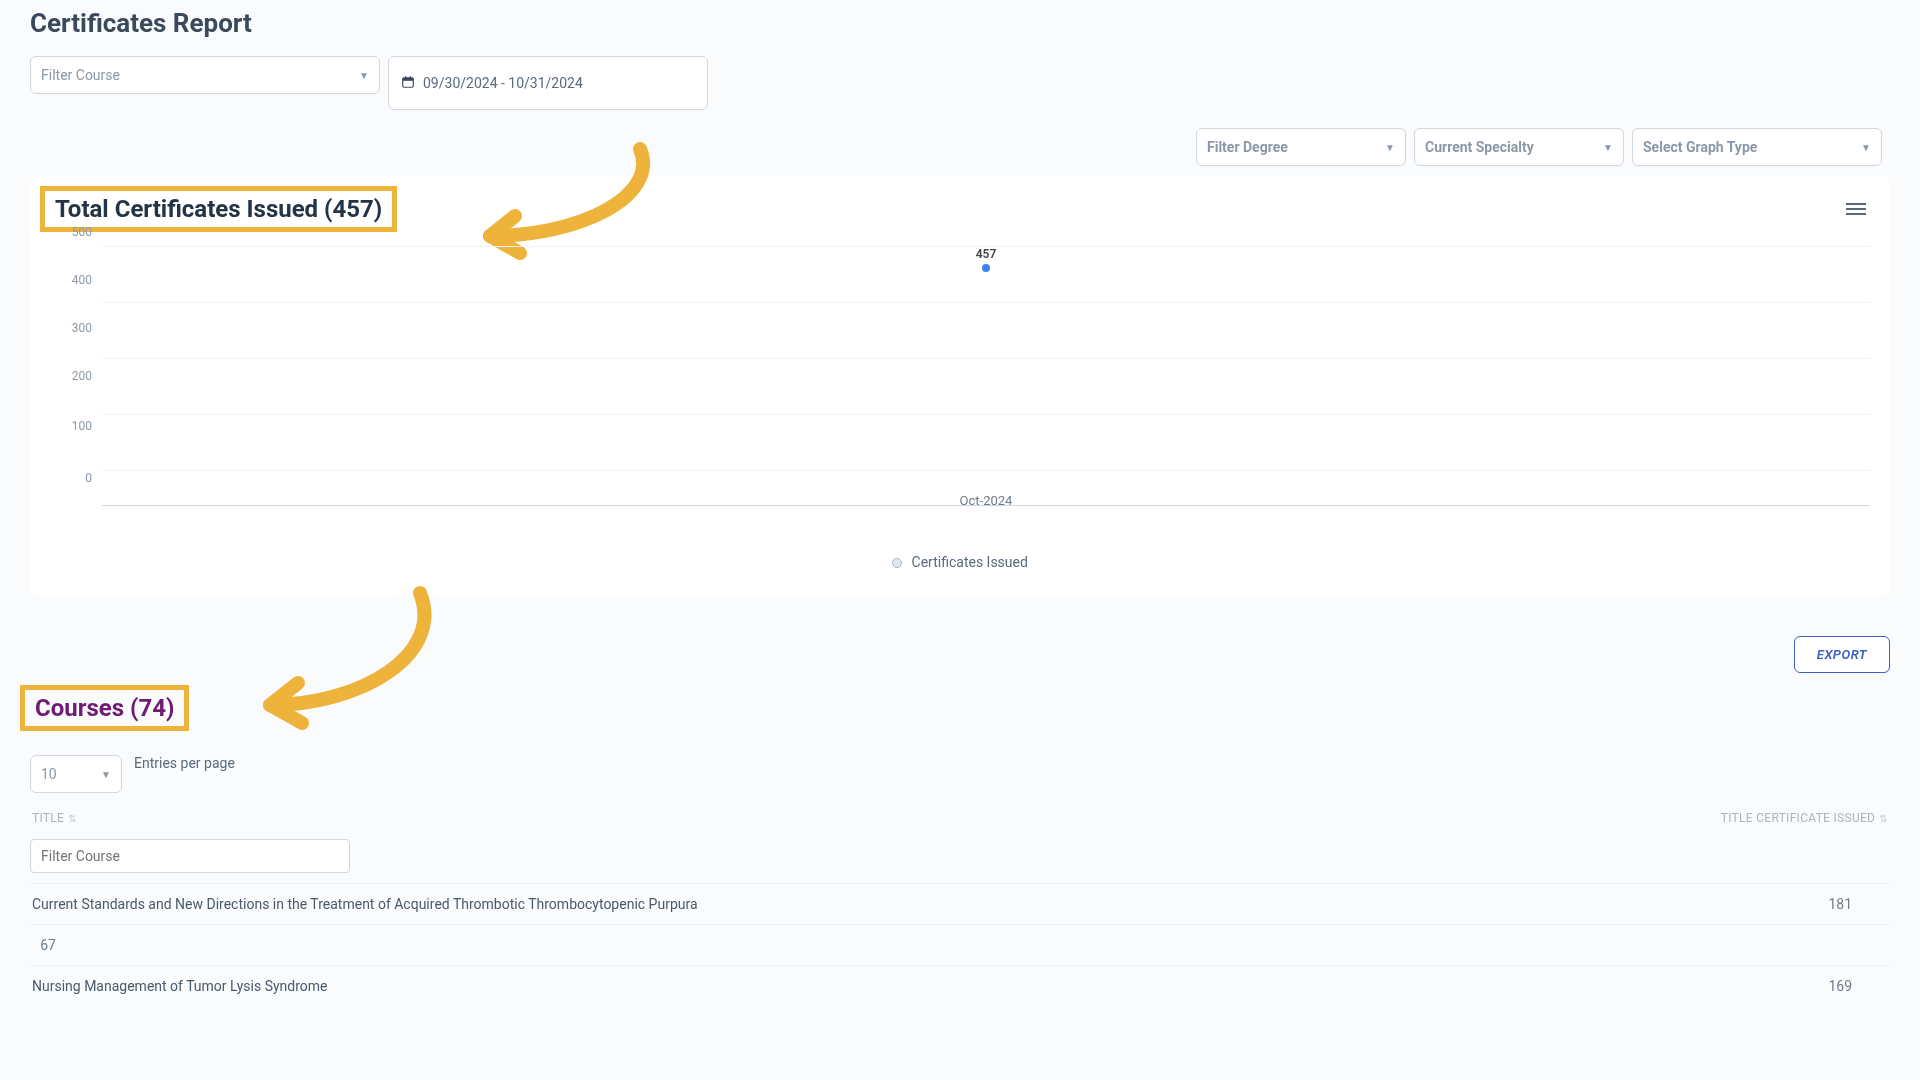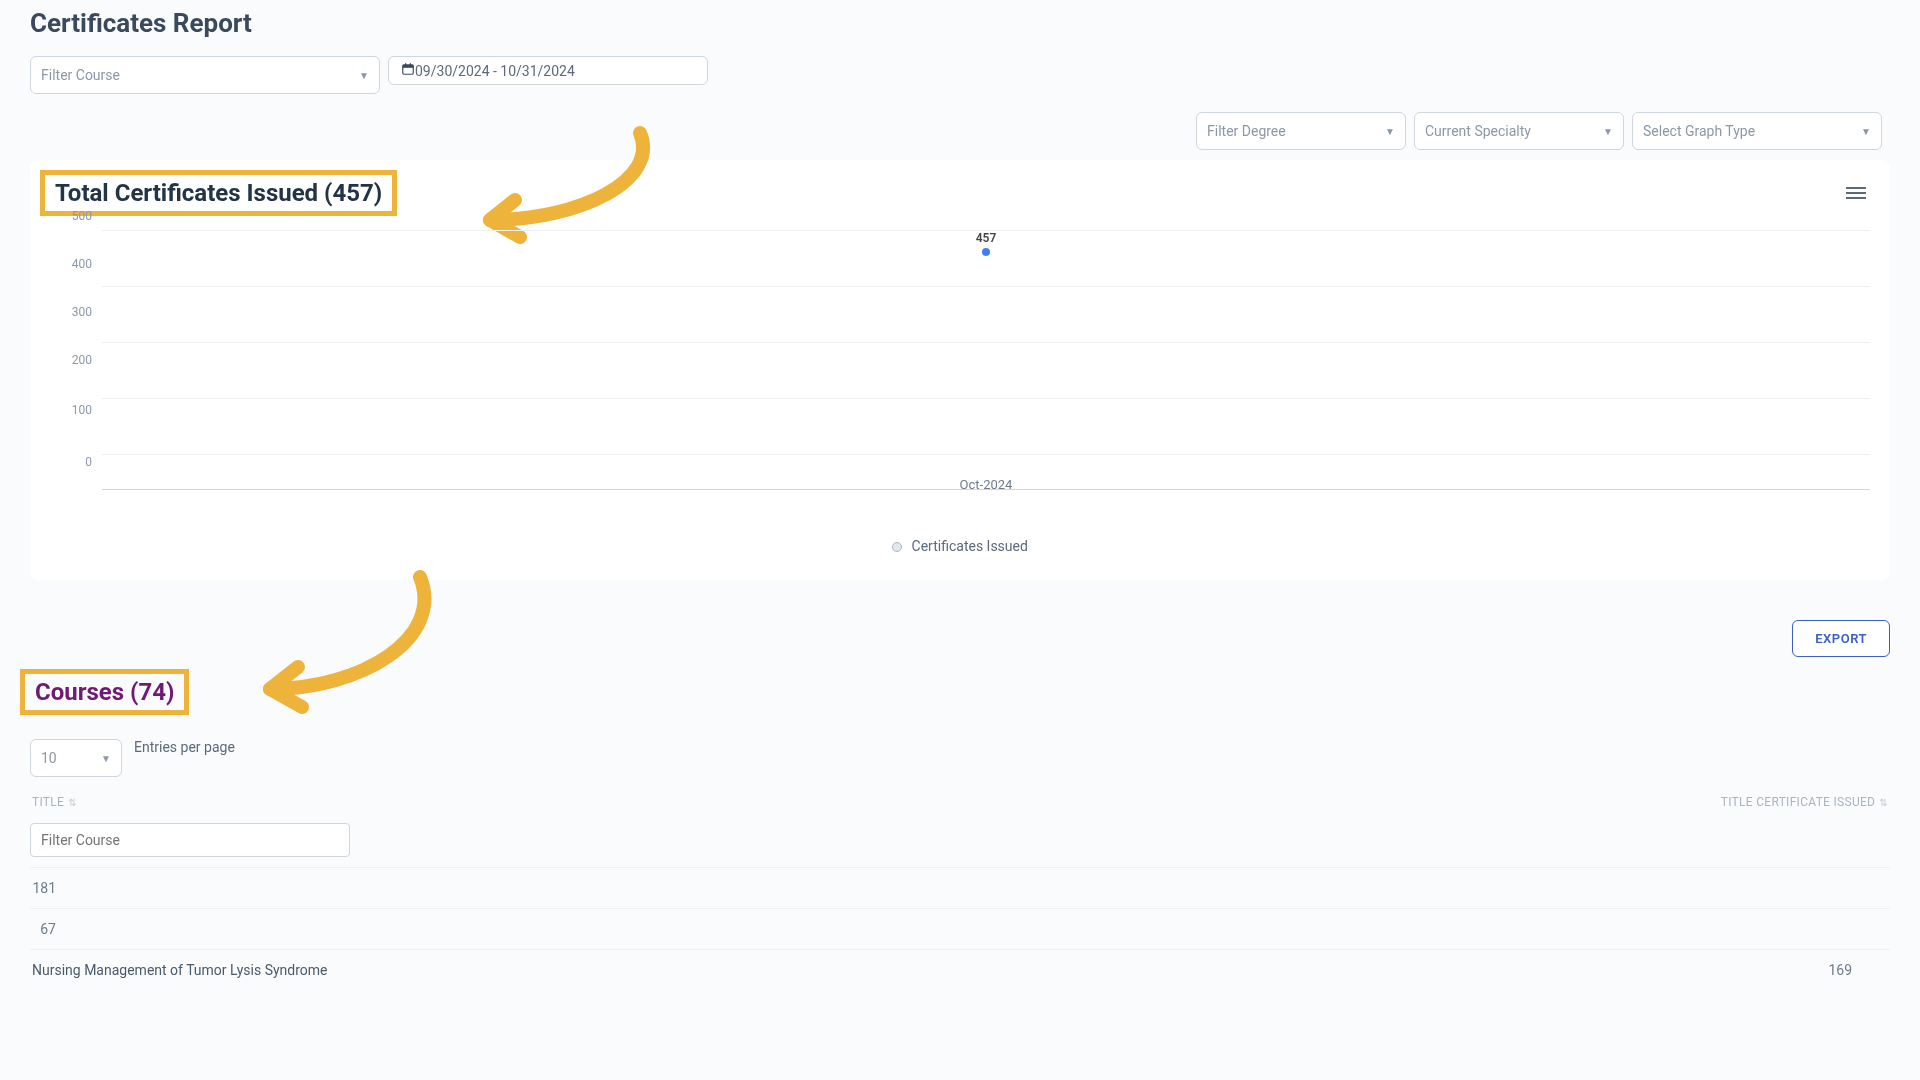--- a/index.html
+++ b/index.html
@@ -1,44 +1,44 @@
 <!DOCTYPE html>
 <html><head>
 <meta charset="utf-8">
 <style>
 * { box-sizing: border-box; margin: 0; padding: 0; font-family: -apple-system, BlinkMacSystemFont, "Segoe UI", Roboto, Arial, sans-serif; }
 body { background: #fafbfc; color: #3a4a5c; padding: 0 30px 30px 30px; width: 1920px; }
 .page-title { font-size: 26px; font-weight: 700; color: #3a4a5c; margin: 8px 0 18px 0; }
 .filter-row { display: flex; gap: 8px; margin-bottom: 18px; }
-.filter-row-right { display: flex; gap: 8px; justify-content: flex-end; margin-bottom: 10px; padding-right: 8px;}
+.filter-row-right { display: flex; gap: 8px; justify-content: flex-end; margin-bottom: 10px; padding-right: 8px; font-weight: bold;}
 .select-box { position: relative; display: flex; align-items: center; justify-content: space-between; border: 1px solid #cfd6de; border-radius: 6px; background: #fff; height: 38px; padding: 0 10px; color: #8b98a7; font-size: 14px; }
 .select-box .caret { font-size: 10px; color: #8b98a7; margin-left: 8px; }
 .w-265 { width: 350px; }
 .w-150 { width: 210px; }
 .w-130 { width: 200px; text-align: center; }
-.date-box { display: flex; align-items: center; gap: 0; border: 1px solid #cfd6de; border-radius: 6px; background: #fff; height: 29px; padding: 5px 12px; color: #5a6a7c; font-size: 14px; width: 320px;}
+.date-box { display: flex; align-items: center; gap: 8px; border: 1px solid #cfd6de; border-radius: 6px; background: #fff; height: 54px; padding: 5px 12px; color: #5a6a7c; font-size: 14px; width: 320px;}
 .date-box .cal-icon { color: #3a4a5c; font-size: 14px; }
 .chart-card { background: #fff; border-radius: 8px; padding: 10px 20px 26px 20px; margin-bottom: 40px; position: relative; }
 .chart-title { font-size: 24px; font-weight: 700; color: #243447; display: inline-block; }
 .highlight-box { border: 5px solid #eeb33b; padding: 4px 10px; display: inline-block; margin-left: -10px; margin-bottom: 6px; text-align: right;}
 .burger { position: absolute; right: 24px; top: 24px; width: 20px; cursor: pointer;}
 .burger div { height: 2px; background: #5a6a7c; margin: 3px 0; }
 .chart-area { position: relative; height: 280px; margin-top: 8px; }
 .y-axis { position: absolute; left: 0; top: 0; bottom: 20px; width: 48px; }
 .y-tick { position: absolute; right: 6px; font-size: 12px; color: #8b98a7; transform: translateY(-50%); }
 .grid-line { position: absolute; left: 52px; right: 0; height: 1px; background: #eef1f4; }
 .x-baseline { position: absolute; left: 52px; right: 0; bottom: 20px; height: 1px; background: #cfd6de; }
 .plot { position: absolute; left: 52px; right: 0; top: 0; bottom: 20px; }
 .dot { position: absolute; width: 8px; height: 8px; background: #3b82f6; border-radius: 50%; transform: translate(-50%, -50%); }
 .dot-label { position: absolute; font-size: 12px; font-weight: 600; color: #444; transform: translate(-50%, -150%); }
 .x-tick { position: absolute; bottom: -2px; left: 50%; transform: translateX(-50%); font-size: 13px; color: #6e7c8c;}
 .legend { text-align: center; margin-top: 28px; font-size: 14px; color: #5a6a7c; }
 .legend-marker { display:inline-block; width:10px; height:10px; border-radius:50%; border:1px solid #aab4c0; background:#e2e8f0; margin-right:6px; vertical-align:middle;}
 .export-row { display: flex; justify-content: flex-end; margin-bottom: 12px; }
-.export-btn { border: 1.5px solid #3b5fc4; color: #3b5fc4; background: #fff; border-radius: 6px; padding: 10px 22px; font-size: 13px; font-weight: 600; letter-spacing: .5px; cursor: pointer;}
+.export-btn { border: 1.5px solid #3b5fc4; color: #3b5fc4; background: #fff; border-radius: 6px; padding: 10px 22px; font-size: 13px; font-weight: 600; letter-spacing: .5px; cursor: pointer; font-style: italic;}
 .courses-title { font-size: 24px; font-weight: 700; color: #701a75; display: inline-block;}
 .entries-row { display:flex; gap:12px; margin: 14px 0 10px 0;}
 .entries-select { width: 92px; }
 .entries-label { font-size: 14px; color: #5a6a7c;}
 .table-head { display: flex; justify-content: space-between; padding: 8px 2px; font-size: 12px; color: #aab4c0; letter-spacing:.3px;}
 .table-head .sort { font-size: 10px; margin-left:4px; color:#c5ccd4;}
 .filter-course-input-row { margin: 6px 0 10px 0;}
 .filter-course-input { border: 1px solid #cfd6de; border-radius: 4px; height: 34px; padding: 0 10px; font-size: 14px; color:#8b98a7; width: 320px; background:#fff;}
 .data-row { display:flex; justify-content:space-between; align-items:center; border-top: 1px solid #eef1f4; padding: 12px 2px; font-size: 14px; color:#4a5a6c;}
 .data-row .count { color:#6e7c8c; min-width:60px; text-align:right; padding-right: 36px;}
@@ -158,20 +158,21 @@
   <div>
     <span>TITLE CERTIFICATE ISSUED</span><span class="sort">⇅</span>
   </div>
 </div>
 
 <div class="filter-course-input-row">
   <input class="filter-course-input" placeholder="Filter Course" style="">
 </div>
 
 <div class="data-row">
+  <span>Current Standards and New Directions in the Treatment of Acquired Thrombotic Thrombocytopenic Purpura</span>
   <span class="count">181</span>
 </div>
 <div class="data-row">
   <span class="count">67</span>
 </div>
 <div class="data-row">
   <span>Nursing Management of Tumor Lysis Syndrome</span>
   <span class="count">169</span>
 </div>
 

